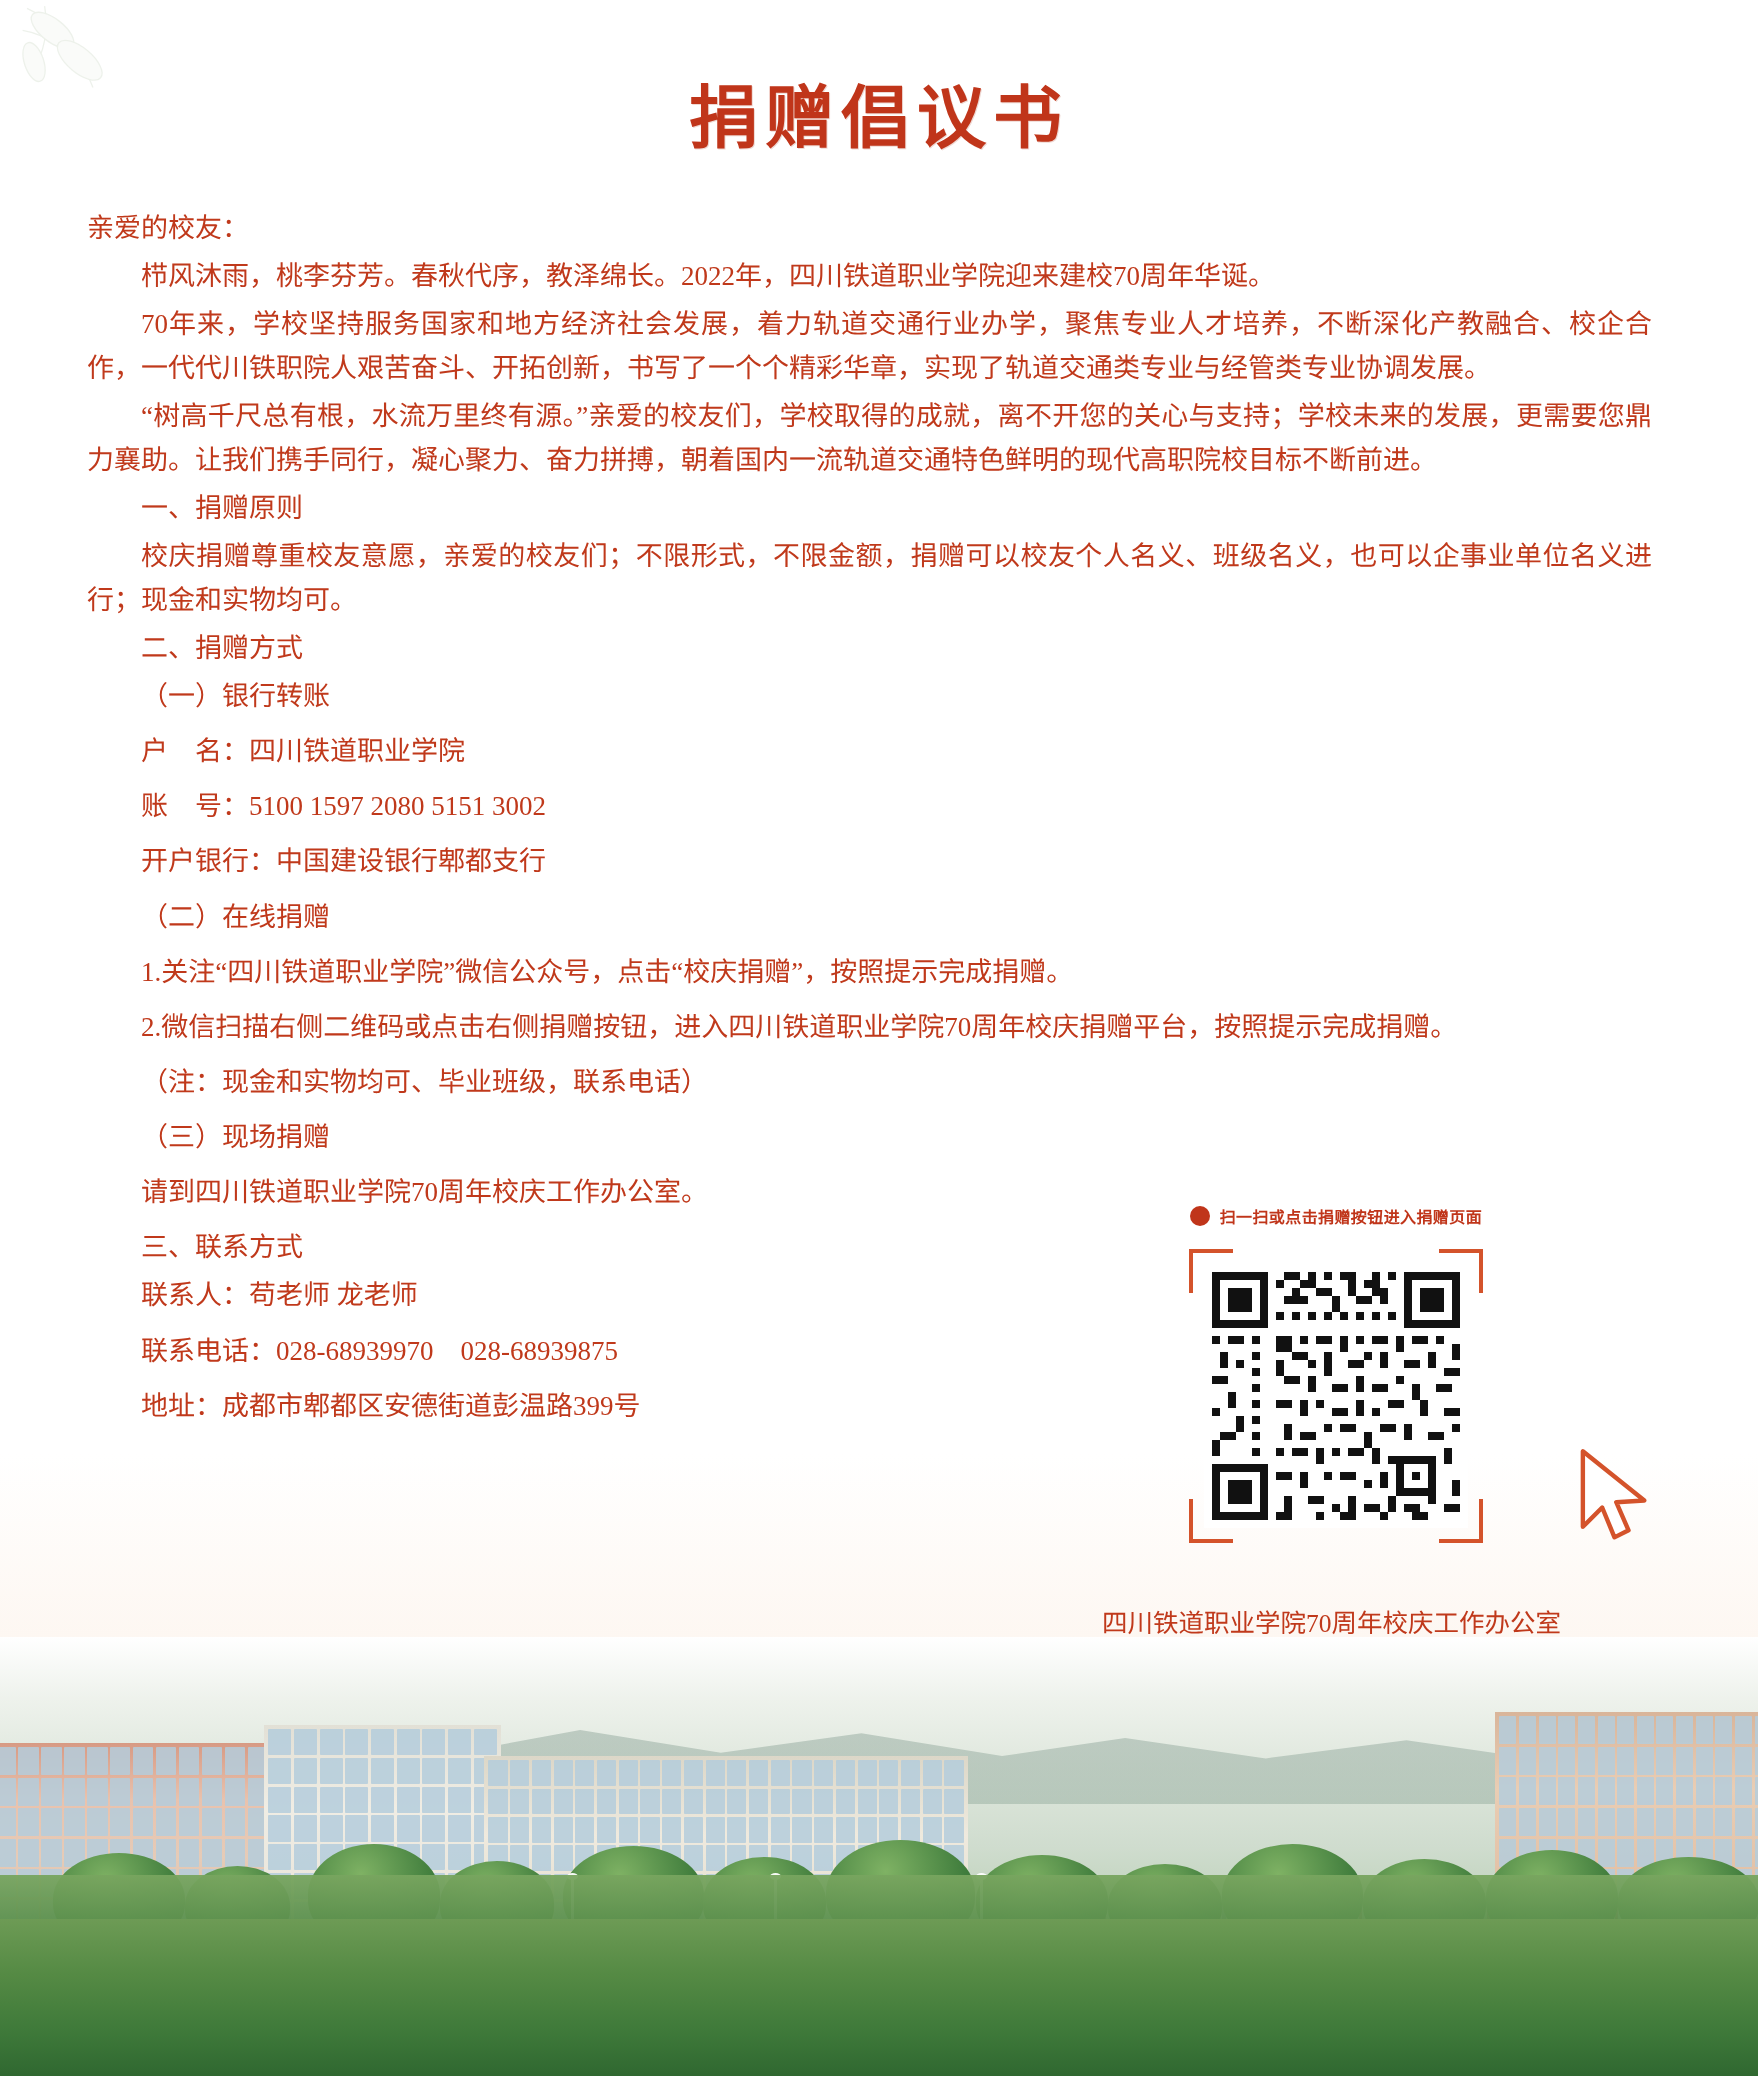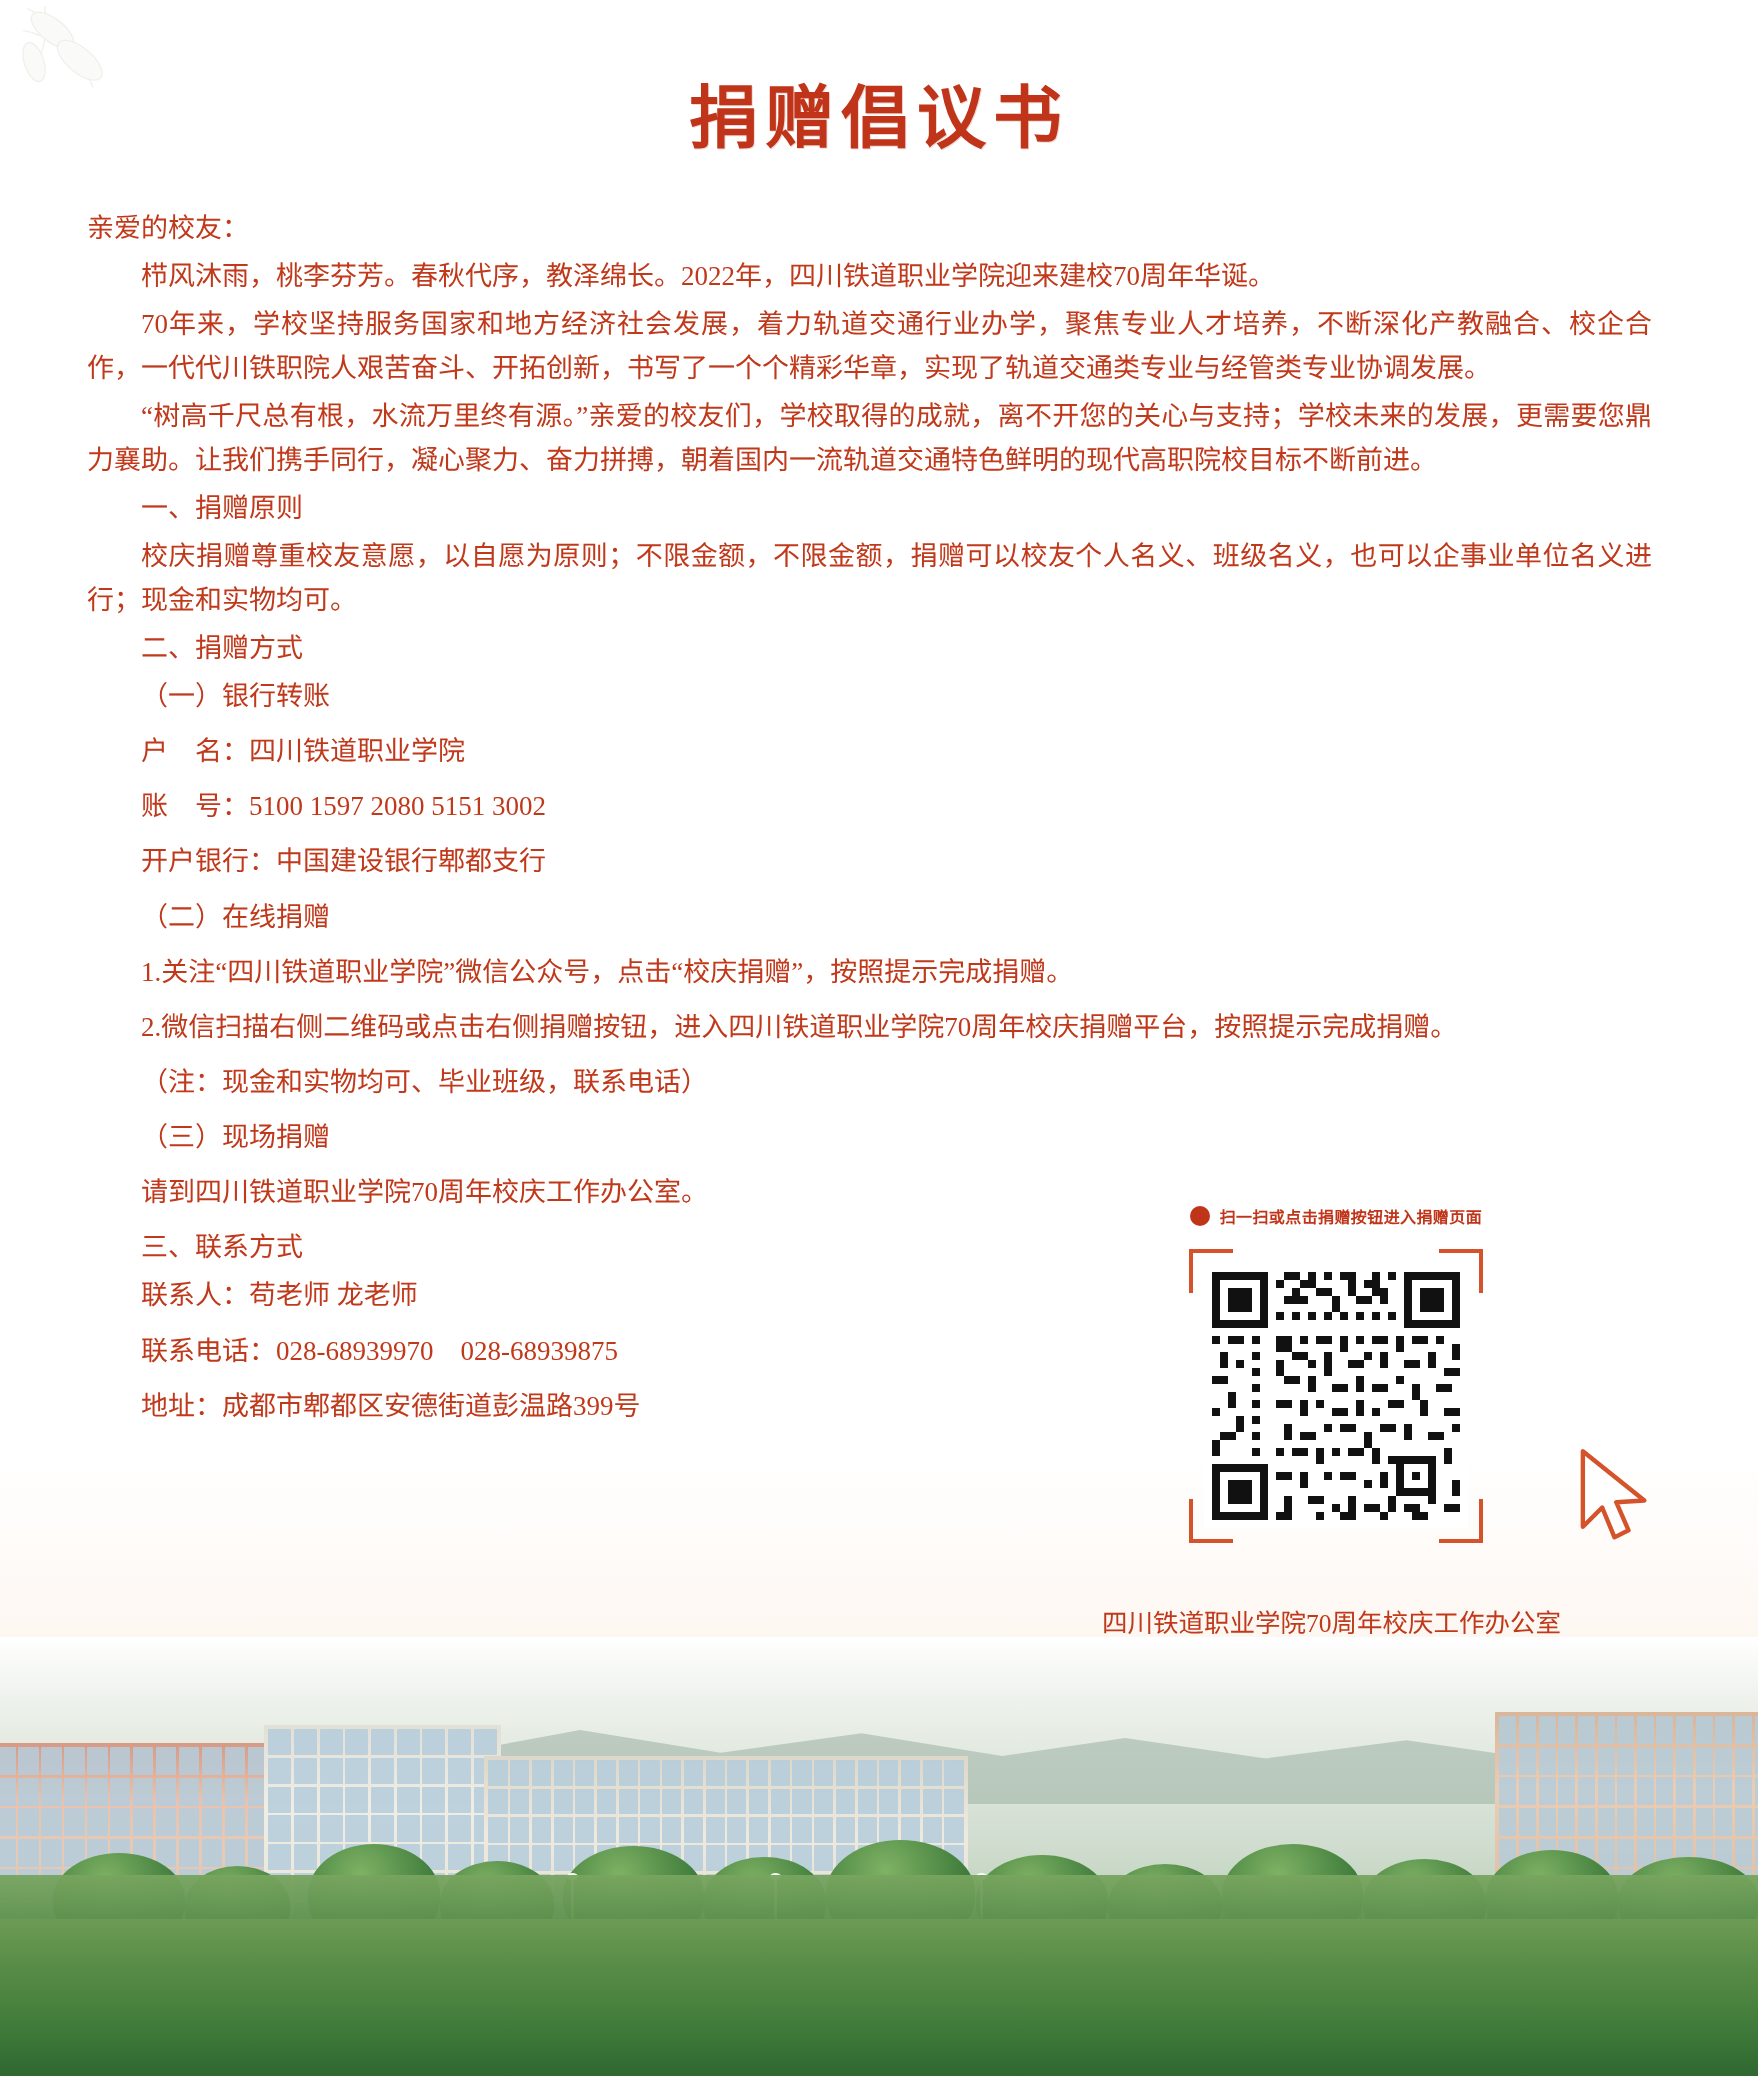--- a/index.html
+++ b/index.html
@@ -245,21 +245,21 @@
 
 <div class="doc">
 
   <p class="p-noindent salutation">亲爱的校友：</p>
 
   <p class="p-indent">栉风沐雨，桃李芬芳。春秋代序，教泽绵长。2022年，四川铁道职业学院迎来建校70周年华诞。</p>
   <p class="p-indent">70年来，学校坚持服务国家和地方经济社会发展，着力轨道交通行业办学，聚焦专业人才培养，不断深化产教融合、校企合作，一代代川铁职院人艰苦奋斗、开拓创新，书写了一个个精彩华章，实现了轨道交通类专业与经管类专业协调发展。</p>
   <p class="p-indent">“树高千尺总有根，水流万里终有源。”亲爱的校友们，学校取得的成就，离不开您的关心与支持；学校未来的发展，更需要您鼎力襄助。让我们携手同行，凝心聚力、奋力拼搏，朝着国内一流轨道交通特色鲜明的现代高职院校目标不断前进。</p>
 
   <p class="sec-head">一、捐赠原则</p>
-  <p class="p-indent">校庆捐赠尊重校友意愿，以自愿为原则；不限金额，不限金额，捐赠可以校友个人名义、班级名义，也可以企事业单位名义进行；现金和实物均可。</p>
+  <p class="p-indent">校庆捐赠尊重校友意愿，亲爱的校友们；不限形式，不限金额，捐赠可以校友个人名义、班级名义，也可以企事业单位名义进行；现金和实物均可。</p>
 
   <p class="sec-head">二、捐赠方式</p>
 
   <div class="line-block">
     <p class="p-indent">（一）银行转账</p>
     <p class="kv">户　名：四川铁道职业学院</p>
     <p class="kv">账　号：5100 1597 2080 5151 3002</p>
     <p class="kv">开户银行：中国建设银行郫都支行</p>
   </div>
 

